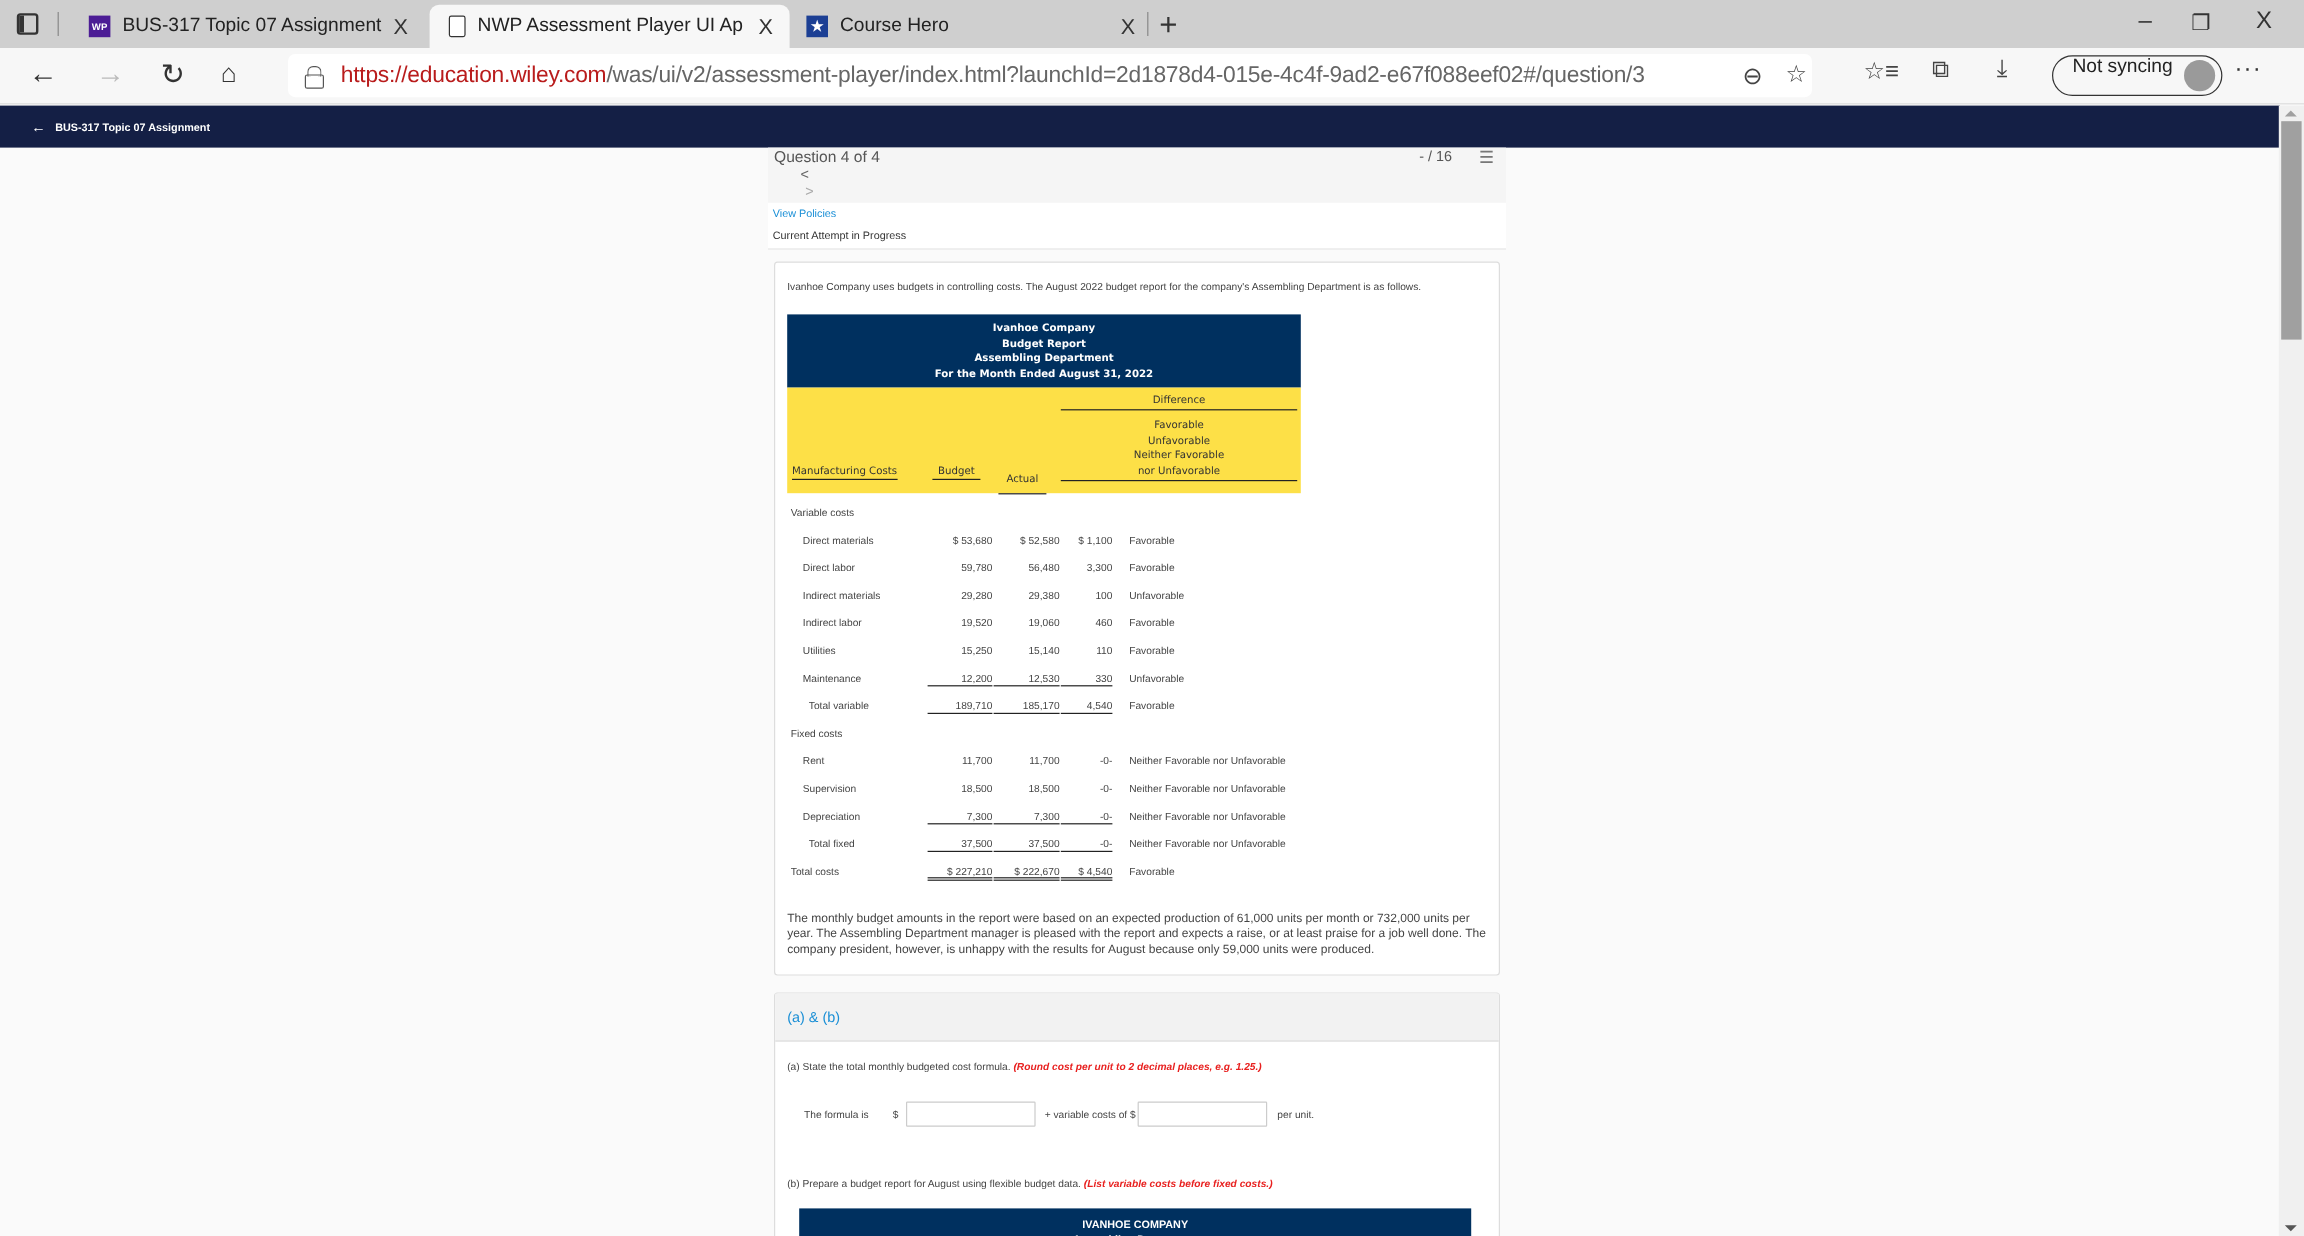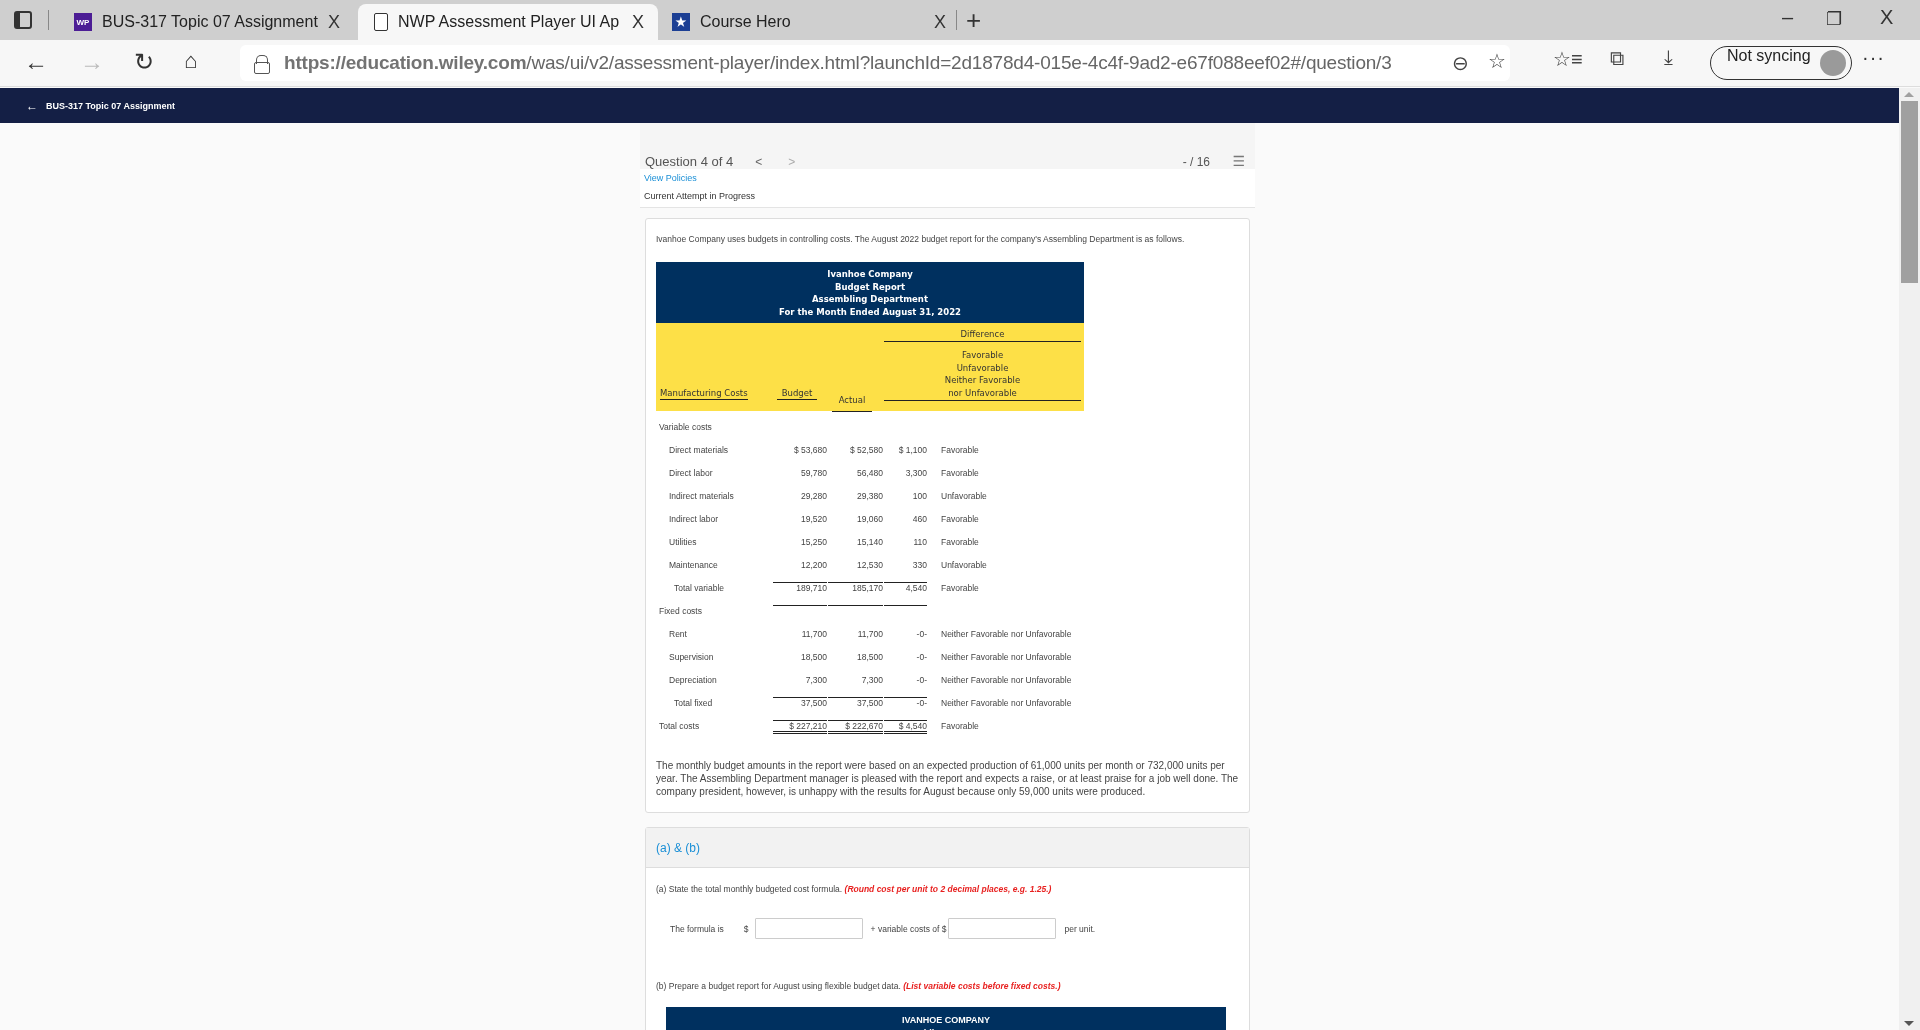--- a/index.html
+++ b/index.html
@@ -22,39 +22,39 @@
   .win-ctrl { position: absolute; top: 6px; font-size: 20px; color: #333; }
 
   .addrbar { position: absolute; top: 40px; left: 0; width: 1920px; height: 47px; background: #f7f7f7; border-bottom: 1px solid #ddd; }
   .nav-btn { position: absolute; top: 8px; font-size: 24px; color: #333; }
   .nav-btn.dis { color: #bbb; }
   .url-box { position: absolute; left: 240px; top: 5px; width: 1270px; height: 36px; background: #fff; border-radius: 6px; display: flex; align-items: center; }
   .url-box .lock { margin-left: 14px; width: 14px; height: 16px; position: relative; }
   .url-box .lock::before { content: ""; position: absolute; left: 2px; top: 0; width: 10px; height: 8px; border: 1.5px solid #555; border-bottom: none; border-radius: 5px 5px 0 0; }
   .url-box .lock::after { content: ""; position: absolute; left: 0; top: 7px; width: 14px; height: 10px; border: 1.5px solid #555; border-radius: 2px; }
   .url-text { margin-left: 16px; font-size: 19px; color: #666; white-space: nowrap; letter-spacing: -0.2px; }
-  .url-text b { font-weight: bold; color: #737373; }
+  .url-text b { font-weight: normal; color: #b91c1c; }
   .addr-icon { position: absolute; top: 10px; font-size: 20px; color: #444; }
   .sync-btn { position: absolute; left: 1710px; top: 6px; width: 142px; height: 34px; border: 1.5px solid #333; border-radius: 17px; display: flex; font-size: 16px; color: #222; padding-left: 16px; }
   .sync-btn .avatar { position: absolute; right: 5px; top: 3px; width: 26px; height: 26px; border-radius: 50%; background: #9a9a9a; }
   .more-btn { position: absolute; left: 1862px; top: 6px; font-size: 20px; color: #333; letter-spacing: 1px; }
 
   
   .app-header { position: absolute; top: 88px; left: 0; width: 1900px; height: 35px; background: #141f45; display: flex; align-items: center; padding-left: 26px; color: #fff; font-size: 9px; font-weight: bold; }
   .app-header .back-arrow { font-size: 12px; margin-right: 8px; }
 
   
   .scroll-track { position: absolute; left: 1899px; top: 88px; width: 21px; height: 942px; background: #f0f0f0; }
   .scroll-up { position: absolute; left: 5px; top: 4px; width: 0; height: 0; border-left: 5px solid transparent; border-right: 5px solid transparent; border-bottom: 5px solid #a0a0a0; }
   .scroll-thumb { position: absolute; left: 2px; top: 13px; width: 17px; height: 182px; background: #a0a0a0; }
   .scroll-down { position: absolute; left: 5px; bottom: 4px; width: 0; height: 0; border-left: 5px solid transparent; border-right: 5px solid transparent; border-top: 5px solid #555; }
 
   
   .main { position: absolute; left: 645px; top: 123px; width: 605px; }
-  .q-header { height: 46px; display: flex; align-items: flex-end; font-size: 13px; color: #555; position: relative; background: #f5f5f5; margin: 0 -5px; padding: 0 5px; }
+  .q-header { height: 46px; display: flex; align-items: flex-start; font-size: 13px; color: #555; position: relative; background: #f5f5f5; margin: 0 -5px; padding: 0 5px; flex-direction: column; }
   .q-header .q-label { font-size: 13px; }
   .q-header .nav-arrow { margin-left: 22px; font-size: 12px; color: #666; }
   .q-header .nav-arrow.dis { color: #aaa; margin-left: 26px; }
   .q-header .score { position: absolute; right: 45px; font-size: 12px; color: #555; }
   .q-header .list-icon { position: absolute; right: 10px; font-size: 14px; color: #777; }
   .policies { background: #fff; padding: 4px 4px 6px 4px; margin: 0 -5px; border-bottom: 1px solid #e4e4e4; }
   .policies a { display: block; font-size: 9px; color: #1a8fd6; text-decoration: none; margin-bottom: 8px; }
   .policies .attempt { font-size: 9px; color: #333; }
 
   .card { background: #fff; border: 1px solid #ddd; border-radius: 3px; margin-top: 10px; padding: 14px 10px 10px 10px; }
@@ -70,21 +70,21 @@
   .row { position: relative; height: 23px; }
   .row span { position: absolute; top: 7px; white-space: nowrap; }
   .c-label { left: 3px; }
   .c-label.ind1 { left: 13px; }
   .c-label.ind2 { left: 18px; }
   .num { text-align: right; }
   .c-bud { left: 117px; width: 54px; }
   .c-act { left: 172px; width: 55px; }
   .c-dif { left: 228px; width: 43px; }
   .c-stat { left: 285px; }
-  .num.ul { border-bottom: 1.5px solid #222; padding-bottom: 12px; }
+  .num.ul { border-bottom: 1.5px solid #222; padding-bottom: 1px; }
   .num.dul { border-bottom: 3px double #222; }
 
   .closing { font-size: 10px; line-height: 13px; color: #444; margin-top: 22px; padding-bottom: 4px; }
 
   .part { margin-top: 14px; border: 1px solid #ddd; border-radius: 3px; background: #fff; }
   .part-head { background: #f2f2f2; height: 40px; border-bottom: 1px solid #ddd; display: flex; align-items: center; padding-left: 10px; font-size: 12px; color: #1a8fd6; }
   .part-body { padding: 16px 10px 0 10px; font-size: 8.5px; color: #444; }
   .hint { color: #e8201f; font-style: italic; font-weight: bold; }
   .formula { display: flex; align-items: center; margin-top: 24px; margin-left: 14px; font-size: 8.5px; color: #444; }
   .formula .dollar1 { margin-left: 20px; }

